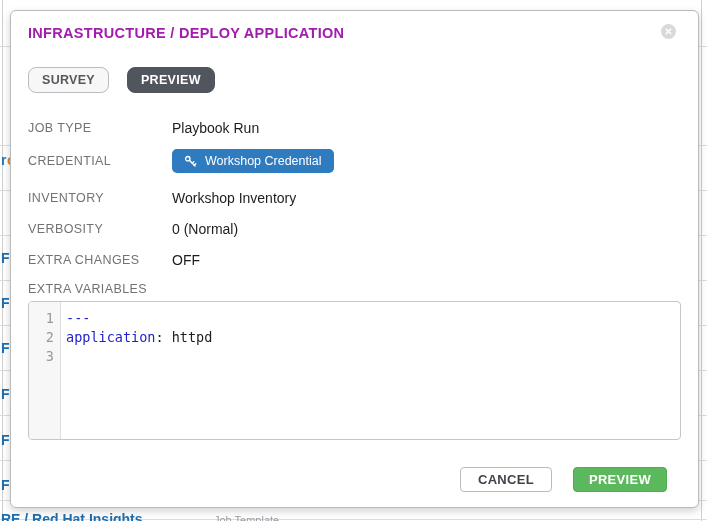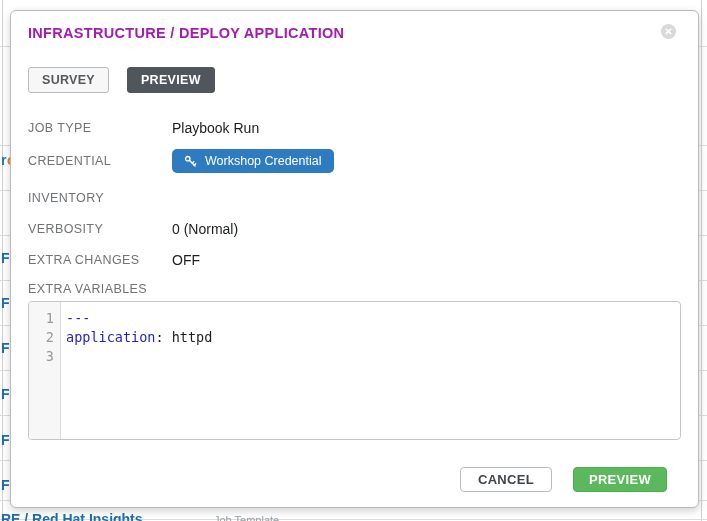--- a/index.html
+++ b/index.html
@@ -37,21 +37,21 @@
   .close-btn {
     position:absolute; right:5px; top:0; width:15px; height:15px; border-radius:50%;
     background:#d9d9d9; color:#ffffff; font-size:10px; font-weight:bold;
     line-height:15px; text-align:center; cursor:pointer; border:none;
   }
 
   
   .tabs { margin-top:19px; display:flex; gap:18px; }
   .tab {
     font-size:12.5px; font-weight:bold; letter-spacing:.3px;
-    padding:5px 13px; border-radius:3px; cursor:pointer;
+    padding:5px 13px; border-radius:8px; cursor:pointer;
     border:1px solid #b9bcbf; background:#f7f7f7; color:#55585c;
   }
   .tab.active { background:#51555d; border-color:#51555d; color:#ffffff; }
 
   
   .detail-row { display:flex; align-items:center; }
   .detail-label {
     width:144px; flex:0 0 144px; font-size:12.5px; color:#707376; letter-spacing:.4px;
   }
   .detail-value { font-size:14px; color:#1b1e21; }
@@ -154,20 +154,21 @@
           <line x1="10.2" y1="10.2" x2="12.1" y2="8.3" stroke="#ffffff" stroke-width="1.6" stroke-linecap="round"></line>
           <line x1="12.6" y1="12.6" x2="14.5" y2="10.7" stroke="#ffffff" stroke-width="1.6" stroke-linecap="round"></line>
         </svg>
       </span>
       <span>Workshop Credential</span>
     </span>
   </div>
 
   <div class="detail-row row-inventory">
     <span class="detail-label">INVENTORY</span>
+    <span class="detail-value">Workshop Inventory</span>
   </div>
 
   <div class="detail-row row-verbosity">
     <span class="detail-label">VERBOSITY</span>
     <span class="detail-value">0 (Normal)</span>
   </div>
 
   <div class="detail-row row-showchanges">
     <span class="detail-label">EXTRA CHANGES</span>
     <span class="detail-value">OFF</span>

